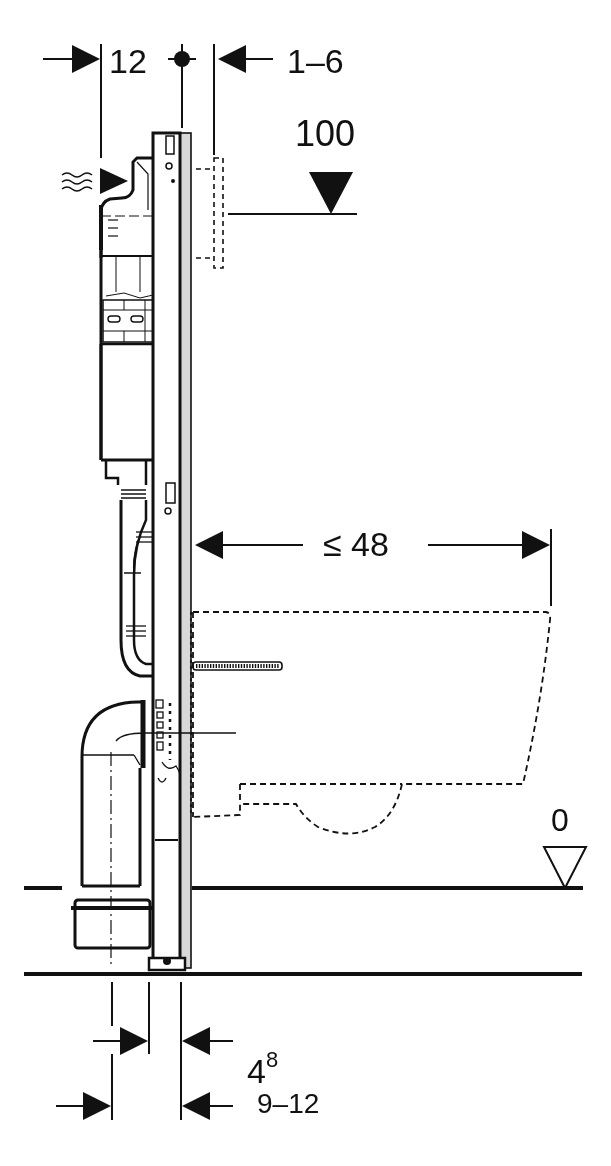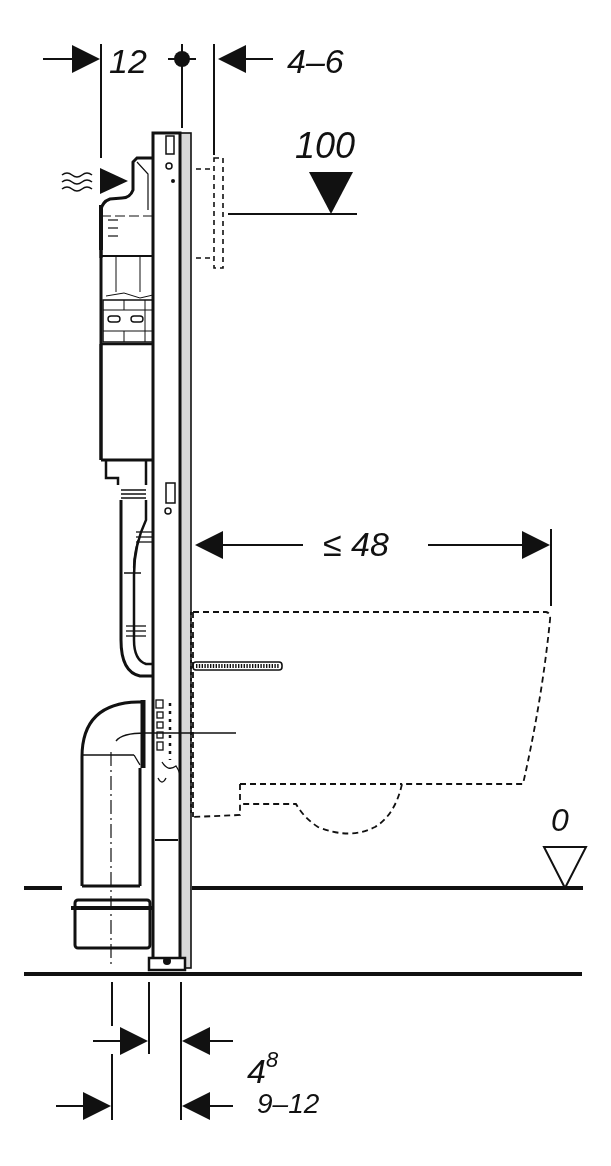--- a/index.html
+++ b/index.html
@@ -5,21 +5,20 @@
   html, body { margin: 0; padding: 0; background: #ffffff; }
   body { width: 611px; height: 1166px; overflow: hidden; }
   .stage { position: relative; width: 611px; height: 1166px; }
   svg { position: absolute; left: 0; top: 0; }
   .dim-label {
     position: absolute;
     font-family: "Liberation Sans", sans-serif;
     color: #111;
     line-height: 1;
     white-space: nowrap;
-    font-style: italic;
   }
   .sup { font-size: 22px; vertical-align: super; position: relative; top: -4px; }
 </style>
 </head>
 <body>
 
 <div class="stage">
 
   <svg width="611" height="1166" viewBox="0 0 611 1166" xmlns="http://www.w3.org/2000/svg">
     <defs>
@@ -207,20 +206,20 @@
     </g>
     <g>
       <line x1="56" y1="1106" x2="85" y2="1106" stroke="#111" stroke-width="2"></line>
       <polygon points="83,1092 111,1106 83,1120" fill="#111"></polygon>
       <polygon points="182,1106 210,1092 210,1120" fill="#111"></polygon>
       <line x1="208" y1="1106" x2="233" y2="1106" stroke="#111" stroke-width="2"></line>
     </g>
   </svg>
 
   <div class="dim-label" style="left:109px; top:44px; font-size:34px;">12</div>
-  <div class="dim-label" style="left:287px; top:44px; font-size:34px;">4–6</div>
-  <div class="dim-label" style="left:295px; top:128px; font-size:36px;">100</div>
+  <div class="dim-label" style="left:287px; top:44px; font-size:34px;">1–6</div>
+  <div class="dim-label" style="left:295px; top:116px; font-size:36px;">100</div>
   <div class="dim-label" style="left:323px; top:527px; font-size:34px;">≤ 48</div>
   <div class="dim-label" style="left:551px; top:804px; font-size:32px;">0</div>
   <div class="dim-label" style="left:247px; top:1025px; font-size:34px;margin-top:28px;"><span>4</span><span class="sup">8</span></div>
   <div class="dim-label" style="left:257px; top:1090px; font-size:28px;">9–12</div>
 
 </div>
 
 </body></html>

